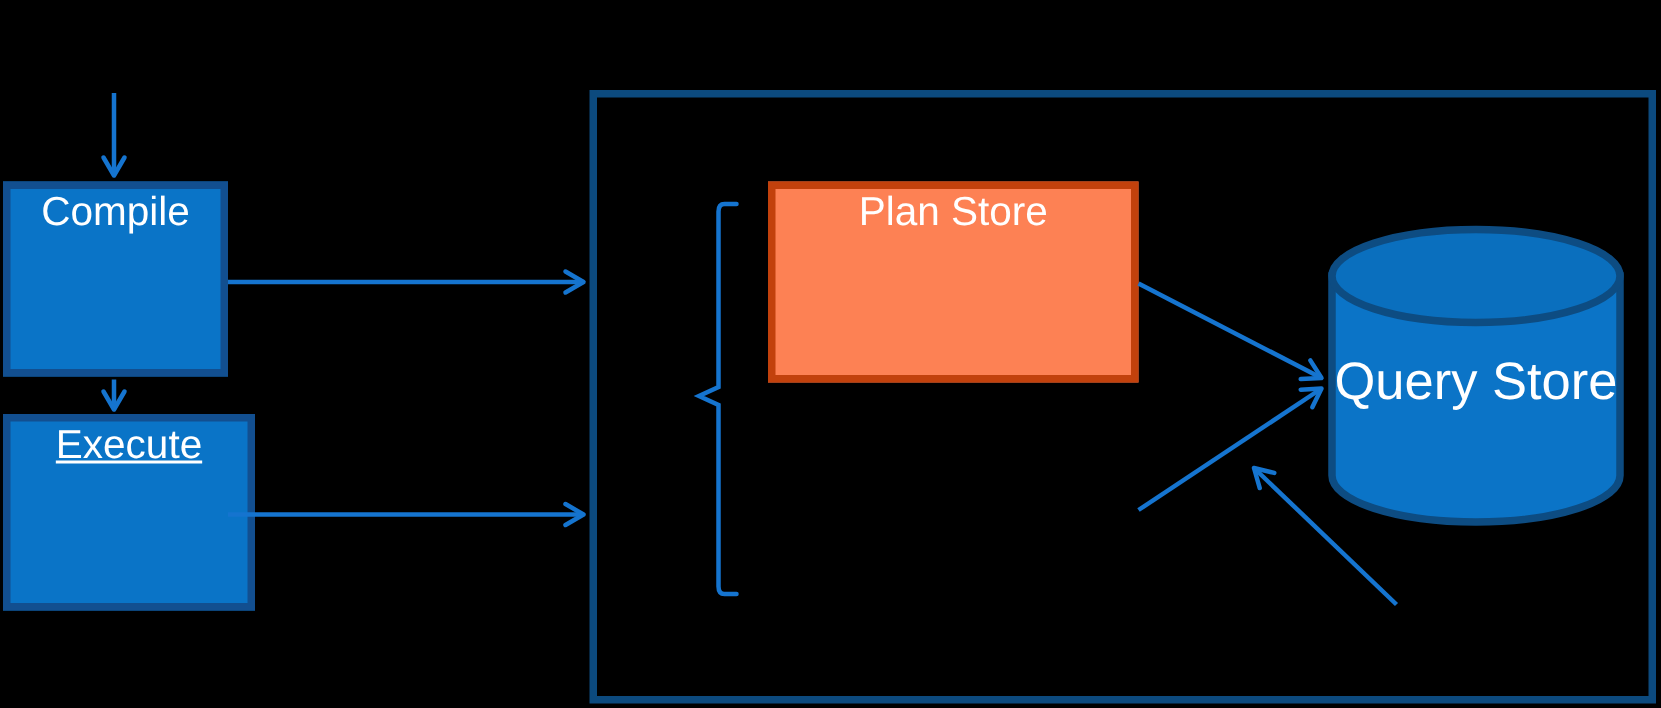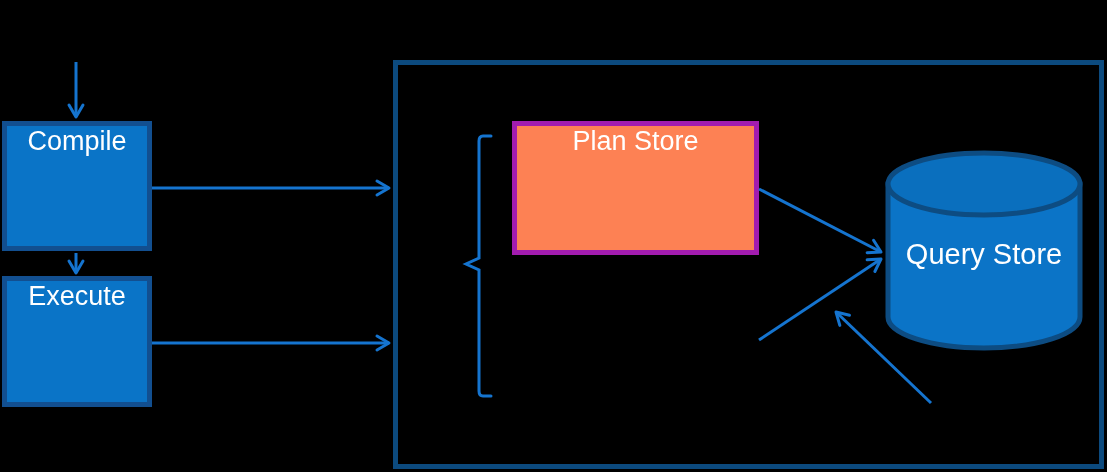--- a/index.html
+++ b/index.html
@@ -31,45 +31,45 @@
     color: #ffffff;
     font-size: 27px;
     z-index: 2;
   }
   .node-blue {
     background: #0a74c7;
     border: 5px solid #124f90;
   }
   .node-orange {
     background: #fd8154;
-    border: 5px solid #a21caf;
+    border: 5px solid #c2410c;
   }
   .compile-node  { left: 2px;   top: 121px; width: 150px; height: 130px; }
-  .execute-node  { left: 2px;   top: 276px; width: 150px; height: 131px; }
+  .execute-node  { left: 2px;   top: 276px; width: 168px; height: 131px; text-decoration: underline; }
   .plan-store-node    { left: 512px; top: 121px; width: 247px; height: 134px; }
   .runtime-stats-node { left: 512px; top: 275px; width: 247px; height: 132px; }
   .container-box {
     position: absolute;
     left: 393px;
     top: 60px;
     width: 711px;
     height: 409px;
     box-sizing: border-box;
     border: 5px solid #0c4a7e;
     background: transparent;
     z-index: 1;
   }
   .cylinder-label {
     position: absolute;
     left: 888px;
     top: 238px;
     width: 192px;
     text-align: center;
     color: #ffffff;
-    font-size: 29px;
+    font-size: 35px;
     line-height: 33px;
     z-index: 4;
   }
   .cylinder-label span { display: block; }
 </style>
 </head>
 <body>
 
 <div class="canvas">
 

